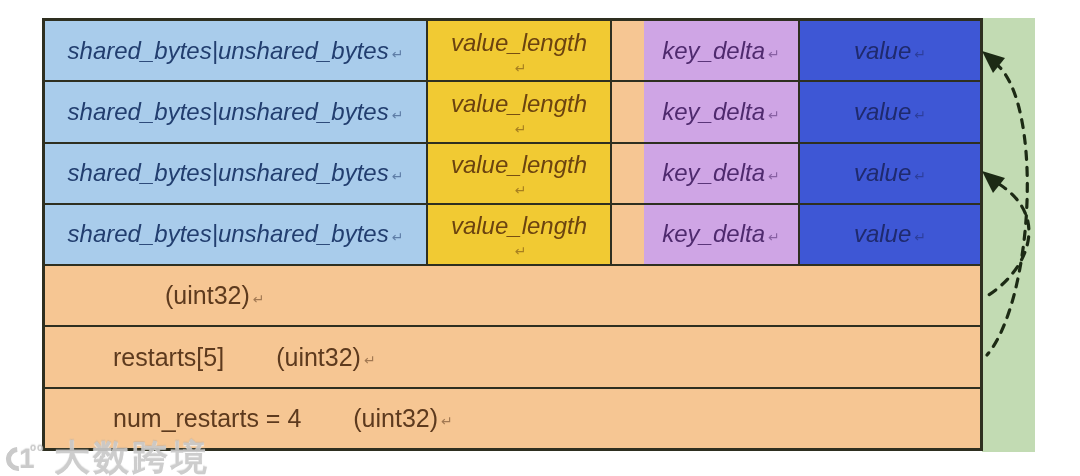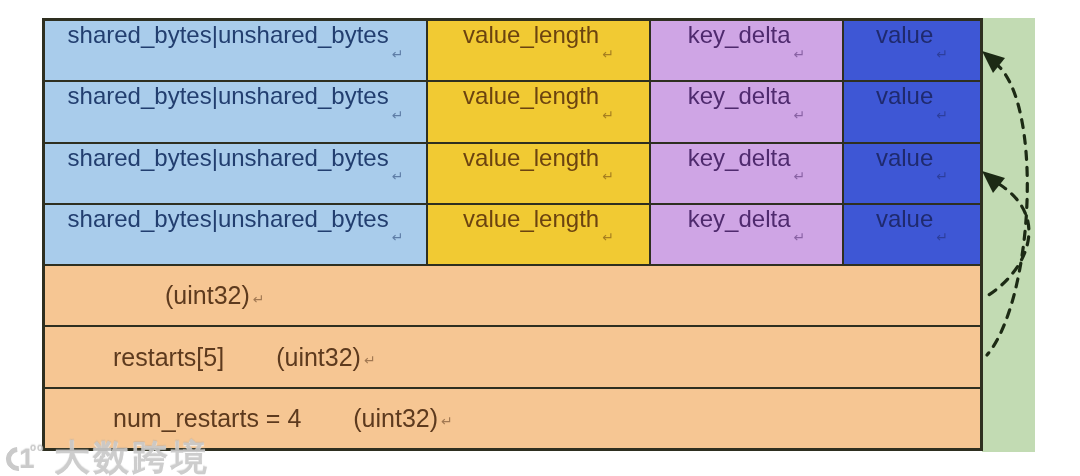--- a/index.html
+++ b/index.html
@@ -35,28 +35,29 @@
     position:absolute;
     left:42px;top:18px;width:941px;height:433px;
     border:3px solid var(--border);
     display:flex;flex-direction:column;
     z-index:1;
     background:var(--trailer-cell);
   }
   .row{flex:1;display:flex;align-items:stretch;border-top:2px solid var(--border);}
   .row:first-child{border-top:none;}
   .cell{
-    display:flex;align-items:flex-start;justify-content:center;
+    display:flex;align-items:center;justify-content:center;
     overflow:hidden;white-space:nowrap;
     font-size:24px;
     border-right:2px solid var(--border);
+    font-style:italic;
   }
   .c-shared{width:383px;background:var(--shared-cell);color:var(--shared-text);}
-  .c-length{width:223px;background:var(--length-cell);color:var(--length-text);}
-  .c-keydelta{width:193px;background:var(--key-delta-cell);color:var(--key-delta-text);}
+  .c-length{width:184px;background:var(--length-cell);color:var(--length-text);flex-direction:column;}
+  .c-keydelta{width:156px;background:var(--key-delta-cell);color:var(--key-delta-text);margin-left:32px;}
   .c-value{flex:1;background:var(--value-cell);color:var(--value-text);border-right:none;}
   .trailer{
     background:var(--trailer-cell);color:var(--trailer-text);
     display:flex;align-items:center;
     padding-left:68px;font-size:25px;white-space:nowrap;
   }
   .t-type{margin-left:52px;}
   .ret{
     font-size:14px;opacity:.55;margin-left:3px;
     font-family:"DejaVu Sans",sans-serif;

